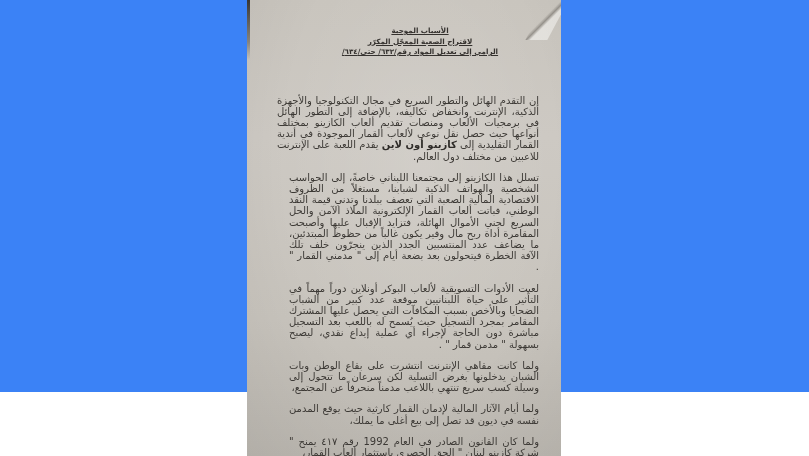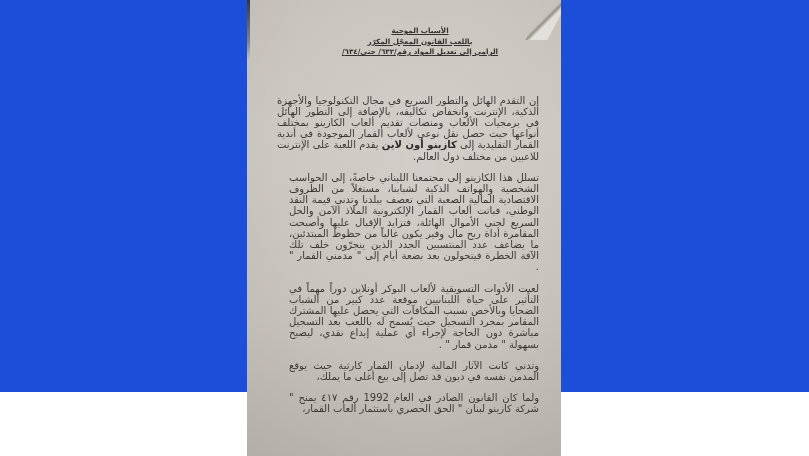--- a/index.html
+++ b/index.html
@@ -7,21 +7,21 @@
     padding: 0;
     width: 809px;
     height: 456px;
     background: #ffffff;
     overflow: hidden;
   }
   .stage {
     position: relative;
     width: 809px;
     height: 392px;
-    background: #1d4ed8;
+    background: #3b82f6;
   }
   .photo {
     position: absolute;
     left: 247px;
     top: 0;
     width: 314px;
     height: 456px;
     overflow: hidden;
     background: linear-gradient(180deg, #c9c5be 0%, #cdc9c3 30%, #c8c4bd 70%, #bdb9b2 100%);
   }
@@ -86,25 +86,26 @@
 
 <div class="stage">
   <div class="photo">
     <div class="edge-left"></div>
     <div class="crease"></div>
     <div class="vignette"></div>
 
     <div class="paper">
       <div class="title-block">
         <span class="title-line">الأسباب الموجبة</span>
-        <span class="title-line">باللعب القانون المعجّل المكرّر</span>
+        <span class="title-line">لاقتراح الصعبة المعجّل المكرّر</span>
         <span class="title-line">الرامي إلى تعديل المواد رقم/٦٣٢/ حتى/٦٣٤/</span>
       </div>
 
       <p class="para p1"><span>إن التقدم الهائل والتطور السريع في مجال التكنولوجيا والأجهزة الذكية، الإنترنت وانخفاض تكاليفه، بالإضافة إلى التطور الهائل في برمجيات الألعاب ومنصات تقديم ألعاب الكازينو بمختلف أنواعها حيث حصل نقل نوعي لألعاب القمار الموجودة في أندية القمار التقليدية إلى </span><span class="bold">كازينو أون لاين</span><span> يقدم اللعبة على الإنترنت للاعبين من مختلف دول العالم.</span></p>
 
       <p class="para">تسلل هذا الكازينو إلى مجتمعنا اللبناني خاصةً، إلى الحواسب الشخصية والهواتف الذكية لشبابنا، مستغلاً من الظروف الاقتصادية المالية الصعبة التي تعصف ببلدنا وتدني قيمة النقد الوطني، فباتت ألعاب القمار الإلكترونية الملاذ الآمن والحل السريع لجني الأموال الهائلة، فتزايد الإقبال عليها وأصبحت المقامرة أداة ربح مال وفير يكون غالباً من حظوظ المبتدئين، ما يضاعف عدد المنتسبين الجدد الذين ينجرّون خلف تلك الآفة الخطرة فيتحولون بعد بضعة أيام إلى " مدمني القمار " .</p>
       <p class="para">لعبت الأدوات التسويقية لألعاب البوكر أونلاين دوراً مهماً في التأثير على حياة اللبنانيين موقعة عدد كبير من الشباب الضحايا وبالأخص بسبب المكافآت التي يحصل عليها المشترك المقامر بمجرد التسجيل حيث يُسمح له باللعب بعد التسجيل مباشرة دون الحاجة لإجراء أي عملية إيداع نقدي، ليصبح بسهولة " مدمن قمار " .</p>
-      <p class="para">وتدني كانت الآثار المالية لإدمان القمار كارثية حيث يوقع المدمن نفسه في ديون قد تصل إلى بيع أغلى ما يملك،</p>
+      <p class="para">ولما كانت مقاهي الإنترنت انتشرت على بقاع الوطن وبات الشبان يدخلونها بغرض التسلية لكن سرعان ما تتحول إلى وسيلة كسب سريع تنتهي باللاعب مدمناً منحرفاً عن المجتمع،</p>
+      <p class="para">ولما أيام الآثار المالية لإدمان القمار كارثية حيث يوقع المدمن نفسه في ديون قد تصل إلى بيع أغلى ما يملك،</p>
       <p class="para">ولما كان القانون الصادر في العام 1992 رقم ٤١٧ يمنح " شركة كازينو لبنان " الحق الحصري باستثمار ألعاب القمار،</p>
     </div>
   </div>
 </div>
 
 </body></html>

